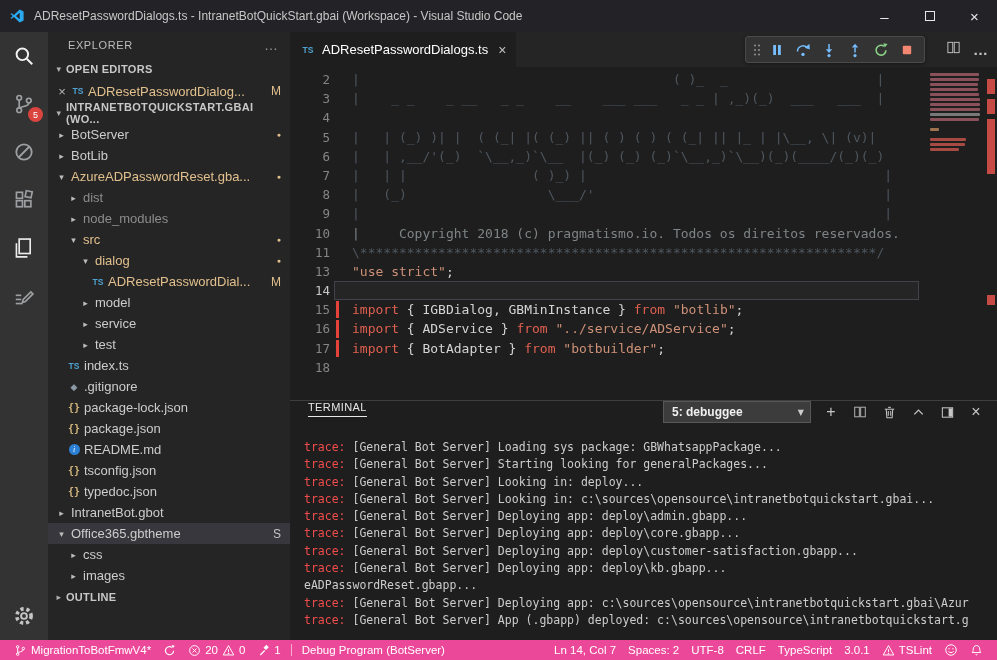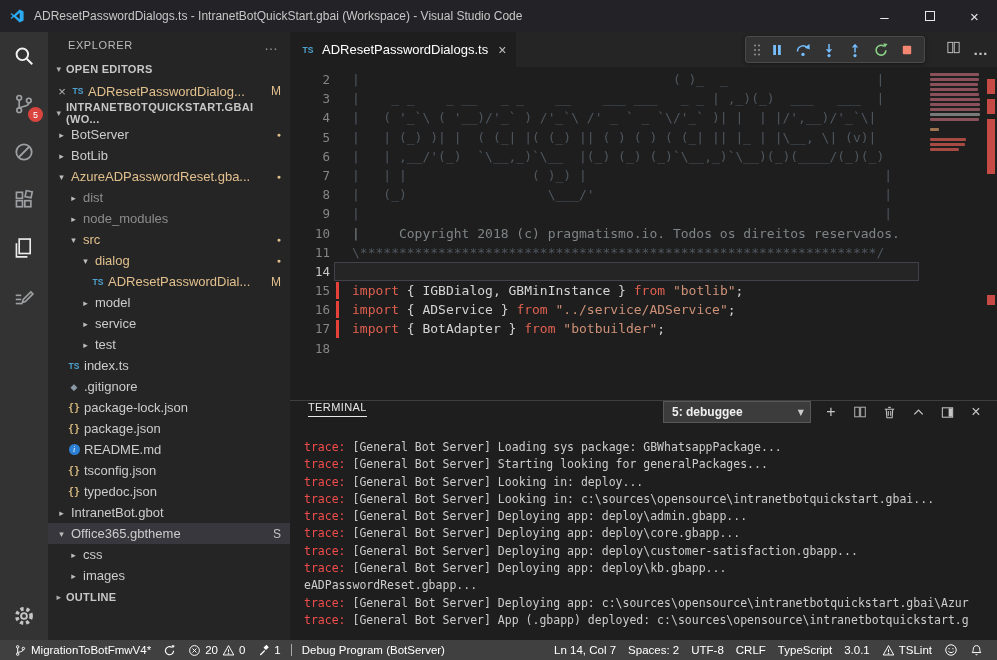--- a/index.html
+++ b/index.html
@@ -98,21 +98,21 @@
     height:22px;display:flex;align-items:center;gap:26px;padding:0 6px 0 8px;min-width:148px;cursor:pointer;font-weight:bold;}
   .term-select .dd{font-size:8px;color:#cccccc;margin-left:auto;}
   .pa-icon{display:flex;align-items:center;justify-content:center;width:18px;height:18px;cursor:pointer;color:#c5c5c5;}
   .pa-plus{font-size:16px;} .pa-x{font-size:16px;}
   .term{flex:1;overflow:hidden;padding:4px 0 0 14px;
     font-family:"DejaVu Sans Mono",monospace;font-size:11.5px;line-height:17.3px;color:#cccccc;}
   .tline{white-space:pre;}
   .tprefix{color:#f14c4c;}
 
   
-  .statusbar{height:20px;background:#404040;color:#ffffff;display:flex;align-items:flex-start;
+  .statusbar{height:20px;background:#ec4899;color:#ffffff;display:flex;align-items:flex-start;
     font-size:11.5px;padding:0 8px;flex:none;}
   .sb-left,.sb-right{display:flex;align-items:center;height:100%;}
   .sb-right{margin-left:auto;}
   .sb-item{display:flex;align-items:center;gap:4px;padding:0 6px;height:100%;cursor:pointer;white-space:nowrap;}
   .sb-divider{width:1px;height:12px;background:rgba(255,255,255,.55);margin:0 4px;}
 </style>
 </head>
 <body>
 
 <div class="app">
@@ -408,28 +408,29 @@
               </svg>
           </span>
           <span class="ellip">…</span>
         </div>
       </div>
 
       <div class="editor">
         <div class="code">
             <div class="cl"><span class="ln">2</span><span class="ct"><span class="tk-art">|                                        ( )_  _                   |</span></span></div>
             <div class="cl"><span class="ln">3</span><span class="ct"><span class="tk-art">|    _ _    _ __   _ _    __    ___ ___   _ _ | ,_)(_)  ___   ___  |</span></span></div>
-            <div class="cl"><span class="ln">4</span><span class="ct"><span class="tk-art">|   ( '_`\ ( '__)/'_` ) /'_`\ /' _ ` _ `\/'_` )| |  | |/',__)/'_`\|</span></span></div>
+            <div class="cl"><span class="ln">4</span></div>
             <div class="cl"><span class="ln">5</span><span class="ct"><span class="tk-art">|   | (_) )| |  ( (_| |( (_) || ( ) ( ) ( (_| || |_ | |\__, \| (v)|</span></span></div>
             <div class="cl"><span class="ln">6</span><span class="ct"><span class="tk-art">|   | ,__/'(_)  `\__,_)`\__  |(_) (_) (_)`\__,_)`\__)(_)(____/(_)(_)</span></span></div>
             <div class="cl"><span class="ln">7</span><span class="ct"><span class="tk-art">|   | |                ( )_) |                                      |</span></span></div>
             <div class="cl"><span class="ln">8</span><span class="ct"><span class="tk-art">|   (_)                  \___/'                                     |</span></span></div>
             <div class="cl"><span class="ln">9</span><span class="ct"><span class="tk-art">|                                                                   |</span></span></div>
             <div class="cl"><span class="ln">10</span><span class="ct"><span class="tk-cm">|     Copyright 2018 (c) pragmatismo.io. Todos os direitos reservados.</span></span></div>
             <div class="cl"><span class="ln">11</span><span class="ct"><span class="tk-art">\******************************************************************/</span></span></div>
+            <div class="cl"><span class="ln">13</span><span class="ct"><span class="tk-str">"use strict"</span><span class="tk-pl">;</span></span></div>
             <div class="cl cur"><span class="ln">14</span><span class="ct"></span></div>
             <div class="cl"><span class="ln">15</span><span class="gmark"></span><span class="ct"><span class="tk-kw">import</span><span class="tk-pl"> { IGBDialog, GBMinInstance } </span><span class="tk-kw">from</span><span class="tk-pl"> </span><span class="tk-str">"botlib"</span><span class="tk-pl">;</span></span></div>
             <div class="cl"><span class="ln">16</span><span class="gmark"></span><span class="ct"><span class="tk-kw">import</span><span class="tk-pl"> { ADService } </span><span class="tk-kw">from</span><span class="tk-pl"> </span><span class="tk-str">"../service/ADService"</span><span class="tk-pl">;</span></span></div>
             <div class="cl"><span class="ln">17</span><span class="gmark"></span><span class="ct"><span class="tk-kw">import</span><span class="tk-pl"> { BotAdapter } </span><span class="tk-kw">from</span><span class="tk-pl"> </span><span class="tk-str">"botbuilder"</span><span class="tk-pl">;</span></span></div>
             <div class="cl"><span class="ln">18</span><span class="ct"></span></div>
           </div>
         <div class="minimap">
             <div class="mm-bar" style="top: 6px; width: 49px; background: rgb(158, 90, 102);"></div>
             <div class="mm-bar" style="top: 11px; width: 49px; background: rgb(158, 90, 102);"></div>
             <div class="mm-bar" style="top: 16px; width: 48px; background: rgb(158, 90, 102);"></div>

